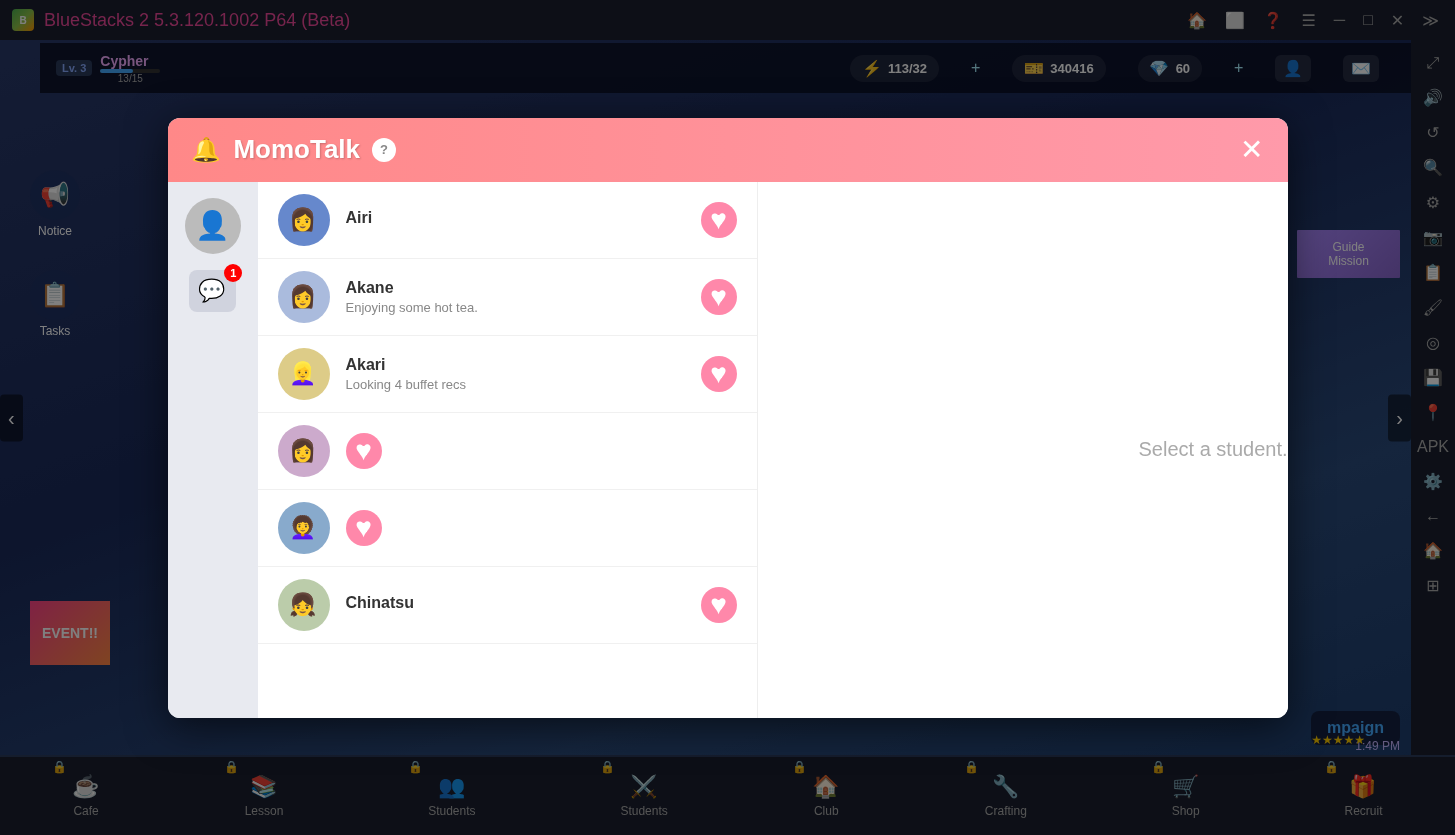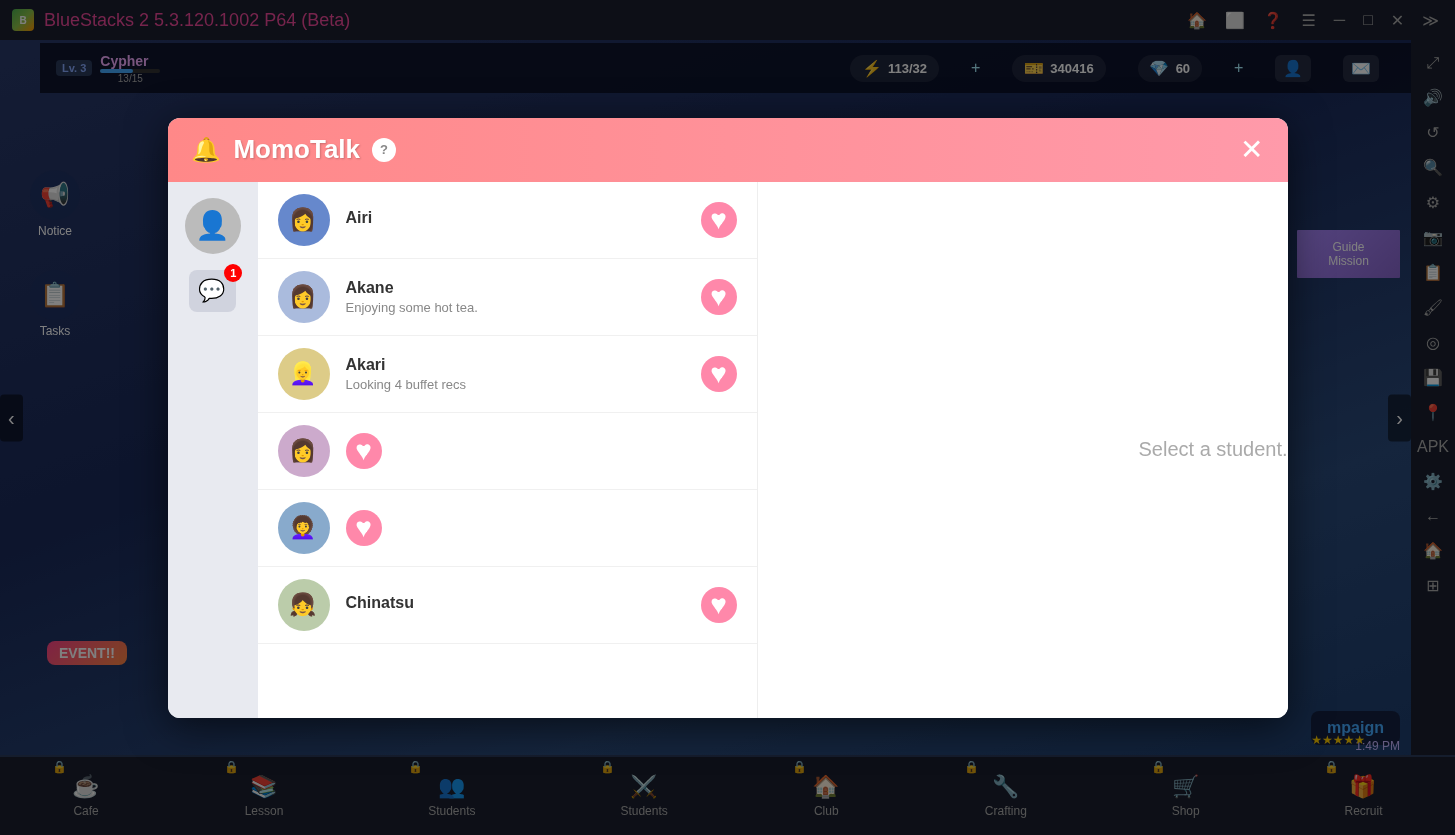--- a/index.html
+++ b/index.html
@@ -470,27 +470,26 @@
       position: absolute;
       bottom: 82px; right: 55px;
       color: #c4b5fd;
       font-size: 12px;
     }
 
     .event-banner {
       position: absolute;
       left: 30px; bottom: 170px;
       background: linear-gradient(135deg, #ff4488, #ff8844);
-      border-radius: 8px;
-      padding: 4px 12px;
+      border-radius: 0;
+      padding: 24px 12px;
       color: white;
       font-size: 14px;
       font-weight: bold;
       cursor: pointer;
-      margin-left: 17px;
     }
 
     
     .star-rating {
       position: absolute;
       bottom: 88px; right: 90px;
       color: #ffcc00;
       font-size: 12px;
     }
   </style>

